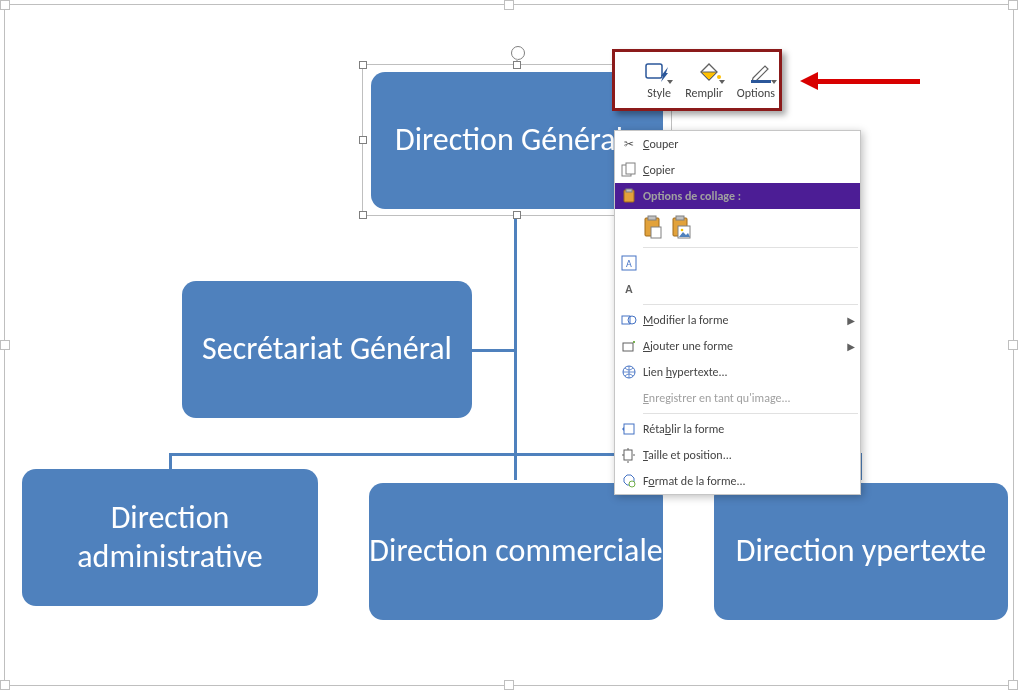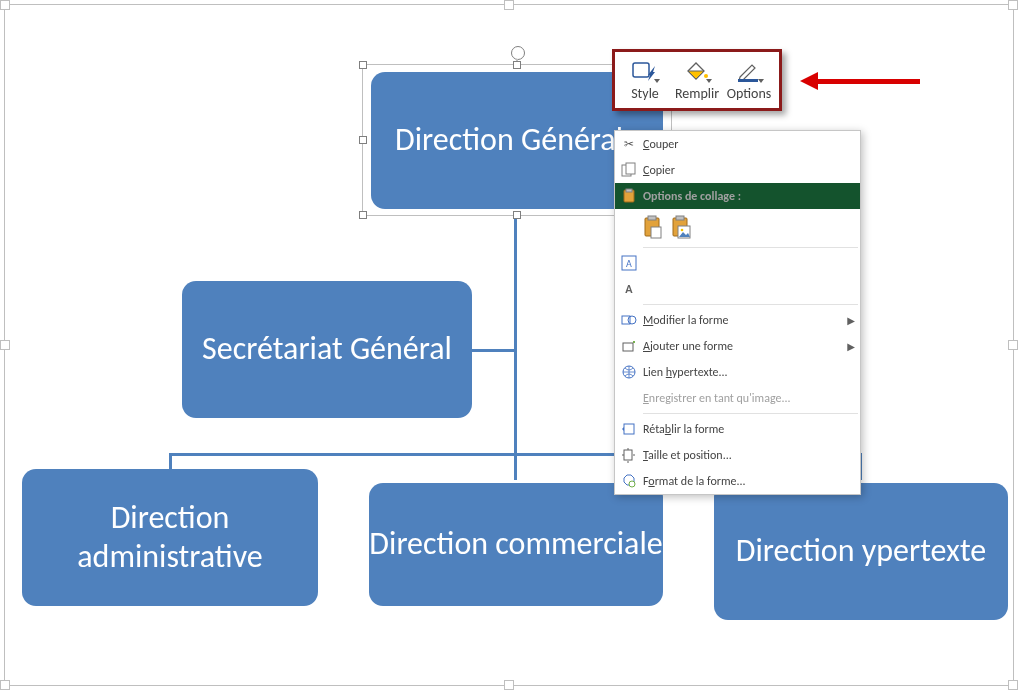--- a/index.html
+++ b/index.html
@@ -12,32 +12,32 @@
   .sh.nw{left:-4px;top:-4px}.sh.n{left:calc(50% - 4px);top:-4px}.sh.ne{right:-4px;top:-4px}
   .sh.w{left:-4px;top:calc(50% - 4px)}.sh.e{right:-4px;top:calc(50% - 4px)}
   .sh.sw{left:-4px;bottom:-4px}.sh.s{left:calc(50% - 4px);bottom:-4px}.sh.se{right:-4px;bottom:-4px}
   .obj-handle{position:absolute;width:8px;height:8px;background:#fff;border:1px solid #bfbfbf;}
 
   .node{position:absolute;background:#4f81bd;border-radius:14px;color:#fff;display:flex;align-items:center;justify-content:center;text-align:center;font-size:32px;line-height:1.2;font-weight:400;}
   .conn{position:absolute;background:#4f81bd;}
 
   
   .mini-tb{position:absolute;left:612px;top:49px;width:156px;height:56px;background:#fff;border:3px solid #8b1a1a;box-shadow:4px 4px 6px rgba(0,0,0,.35);display:flex;align-items:center;padding:0 4px;gap:0;z-index:20;}
-  .mini-tb .tb-item{flex:1;display:flex;flex-direction:column;align-items:center;justify-content:center;font-size:14px;color:#444;cursor:default;position:relative;}
+  .mini-tb .tb-item{flex:1;display:flex;flex-direction:column;align-items:flex-end;justify-content:center;font-size:12px;color:#444;cursor:default;position:relative;}
   .mini-tb .icn{width:26px;height:24px;position:relative;margin-bottom:2px;}
   .mini-tb .caret{position:absolute;right:-2px;bottom:0;width:0;height:0;border-left:3px solid transparent;border-right:3px solid transparent;border-top:4px solid #606060;}
 
   .arrow{position:absolute;left:800px;top:72px;width:120px;height:20px;z-index:21;}
   .arrow .shaft{position:absolute;left:16px;top:7px;width:104px;height:5px;background:#d80000;}
   .arrow .head{position:absolute;left:0;top:0;width:0;height:0;border-top:9px solid transparent;border-bottom:9px solid transparent;border-right:18px solid #d80000;}
 
   
   .ctx{position:absolute;left:614px;top:130px;width:245px;background:#fff;border:1px solid #c6c6c6;box-shadow:2px 2px 8px rgba(0,0,0,.25);font-size:12px;color:#444;z-index:19;}
   .ctx .row{position:relative;height:26px;display:flex;align-items:center;}
-  .ctx .row.hover{background:#14532d;}
+  .ctx .row.hover{background:#4c1d95;}
   .ctx .row.disabled{color:#a0a0a0;}
   .ctx .iconcell{width:28px;display:flex;align-items:center;justify-content:center;color:#505050;}
   .ctx .txt{flex:1;white-space:nowrap;}
   .ctx .arrw{width:18px;text-align:center;color:#606060;font-size:10px;}
   .ctx .sep{height:1px;margin:2px 2px 2px 28px;background:#e1e1e1;}
   .ctx .subrow{height:36px;padding-left:28px;display:flex;align-items:center;gap:8px;}
   .ctx .paste-ic{width:20px;height:24px;position:relative;}
   .ctx u{text-decoration:underline;}
 
   .glyph{font-family:"Segoe UI Symbol","Segoe UI",Arial,sans-serif;}
@@ -69,21 +69,21 @@
 
   <div class="node" style="left:366px;top:67px;width:292px;height:137px">
       <span>Direction Générale</span>
     </div>
   <div class="node" style="left:177px;top:276px;width:290px;height:137px">
       <span>Secrétariat Général</span>
     </div>
   <div class="node" style="left:17px;top:464px;width:296px;height:137px">
       <span>Direction administrative</span>
     </div>
-  <div class="node" style="left:364px;top:478px;width:294px;height:123px">
+  <div class="node" style="left:364px;top:478px;width:294px;height:137px">
       <span>Direction commerciale</span>
     </div>
   <div class="node" style="left:709px;top:478px;width:294px;height:137px">
       <span>Direction ypertexte</span>
     </div>
 
   <div class="rot-handle"></div>
   <div class="sel-box">
     <div class="sh nw"></div>
     <div class="sh n"></div>

